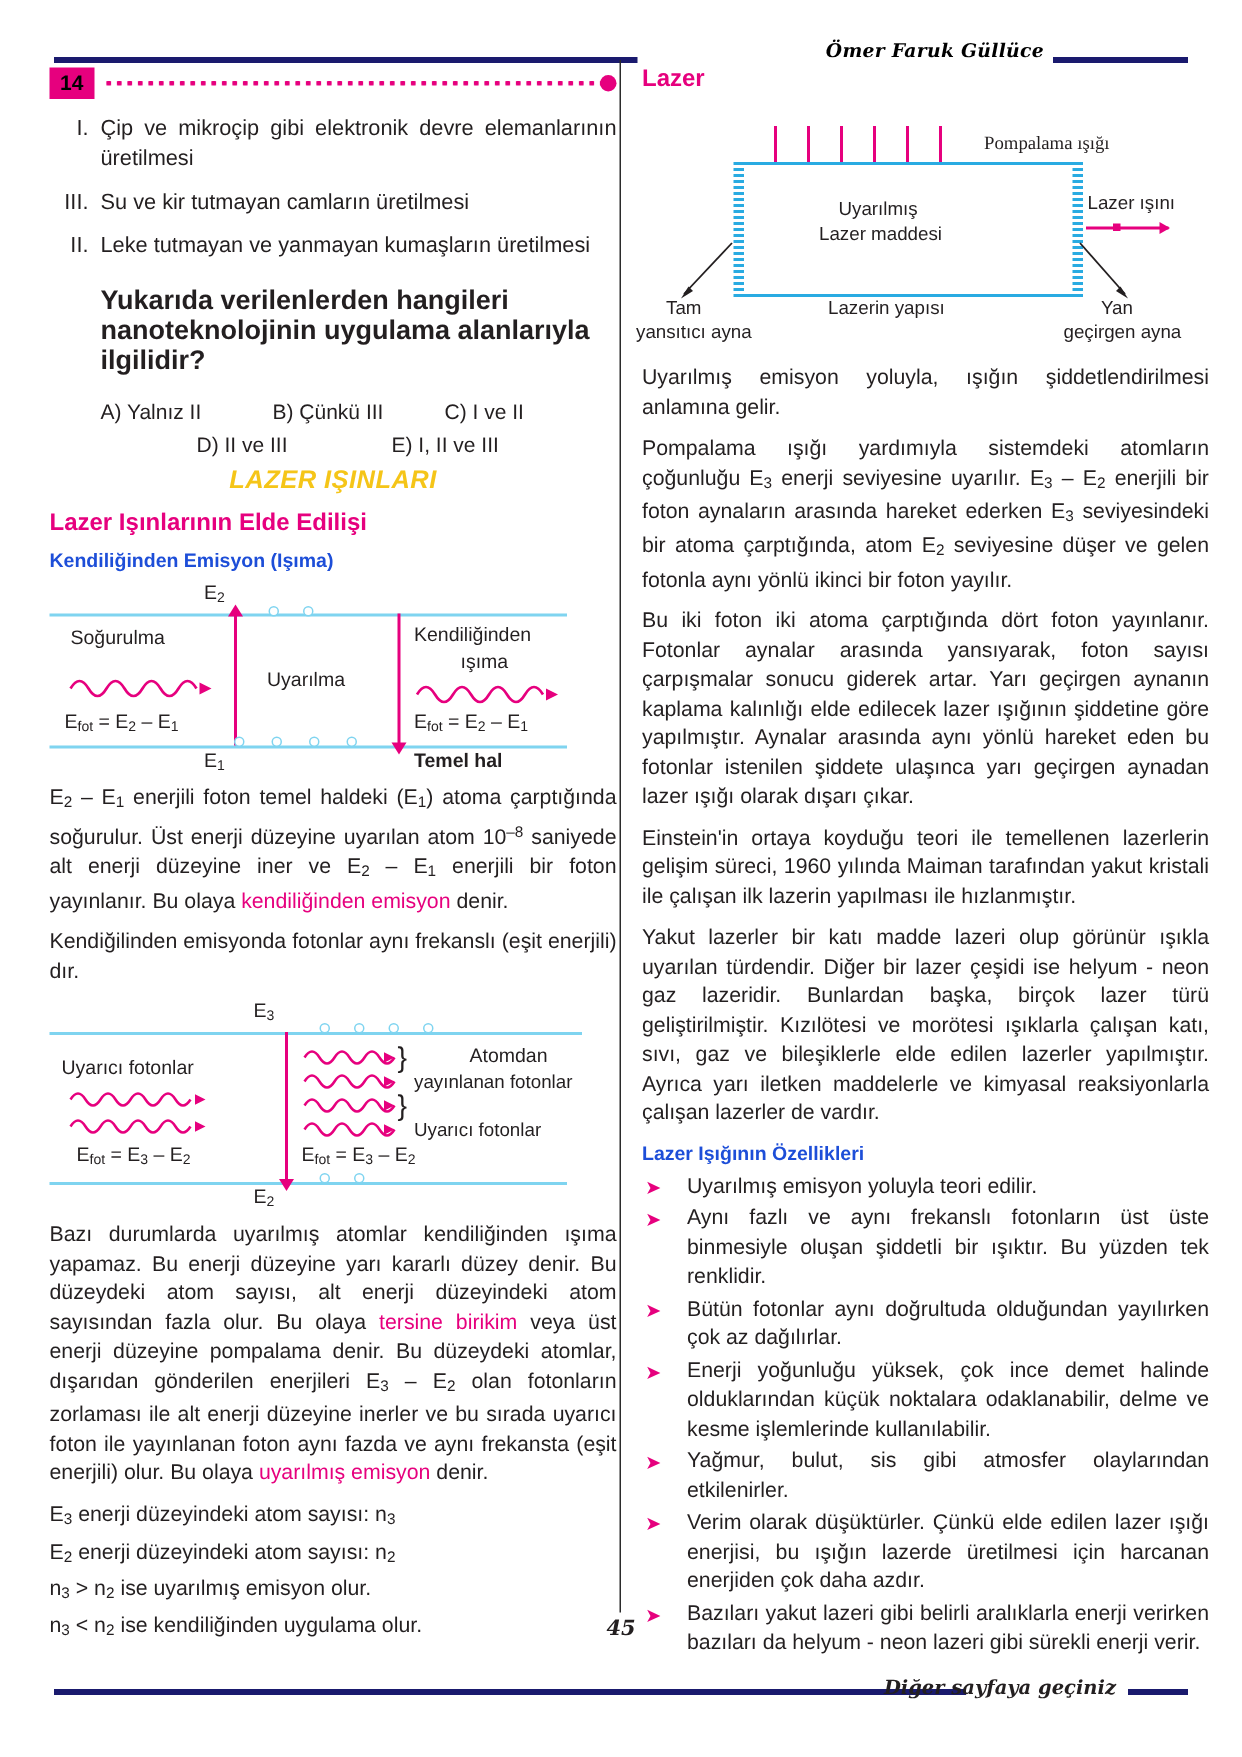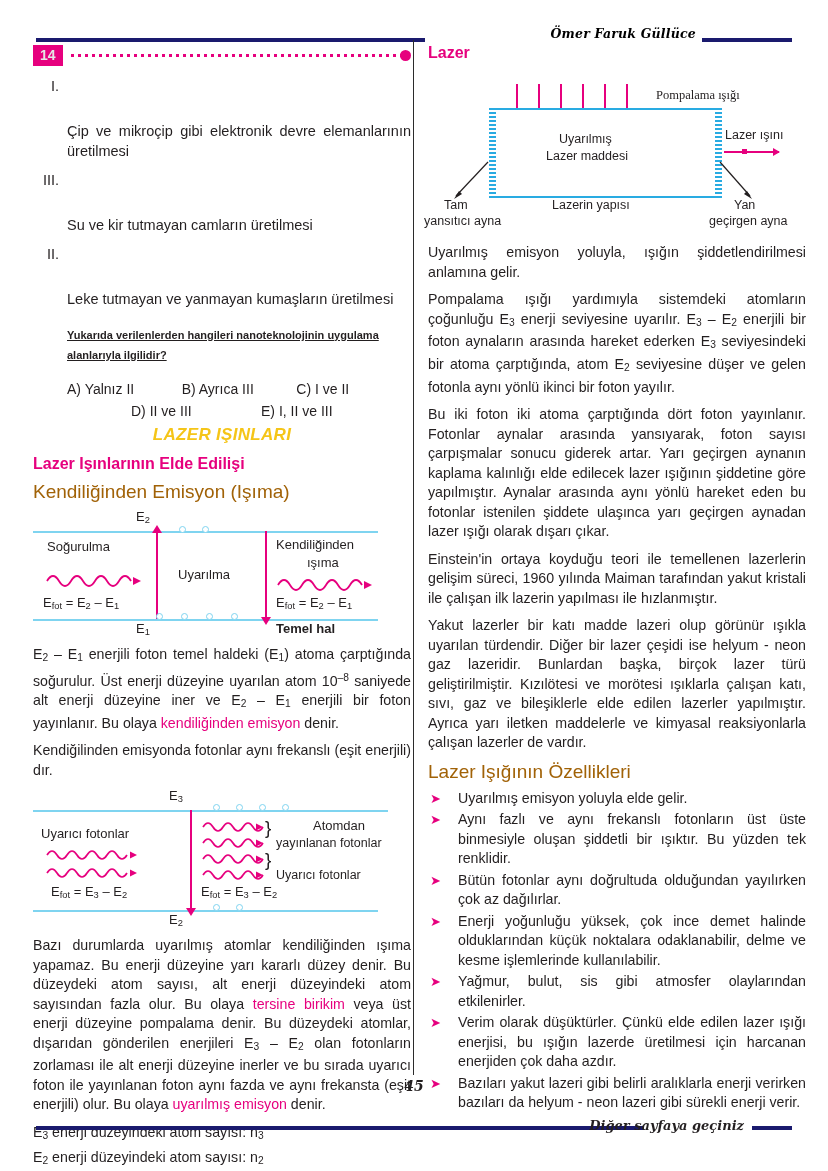--- a/index.html
+++ b/index.html
@@ -63,21 +63,21 @@
 
   
   .q-head {
     display: flex;
     align-items: center;
     height: 22px;
     margin-bottom: 10px;
   }
   .q-num {
     background: #e6007e;
-    color: #e5e5e5;
+    color: #000000;
     font-weight: bold;
     font-size: 14px;
     line-height: 20px;
     padding: 0 7px;
     height: 21px;
     display: inline-block;
   }
   .q-dots {
     flex: 1;
     height: 21px;
@@ -108,28 +108,27 @@
     font-size: 14.5px;
     line-height: 20px;
     margin-bottom: 9px;
   }
   .roman-mark {
     width: 34px;
     text-align: right;
     padding-right: 8px;
     flex: none;
   }
-  .roman-text { flex: 1; text-align: justify; margin-top: 45px; }
+  .roman-text { flex: 1; text-align: justify; }
 
   .q-prompt {
     font-weight: bold;
-    font-size: 11px;
+    font-size: 18px;
     line-height: 20px;
     margin: 16px 0 16px 34px;
-    text-decoration: underline;
   }
 
   .choices-row {
     display: flex;
     font-size: 14px;
     margin-bottom: 6px;
   }
   .choices-row.row1 { padding-left: 34px; }
   .choices-row.row1 .choice { width: 125px; }
   .choices-row.row2 { padding-left: 98px; }
@@ -145,23 +144,23 @@
     letter-spacing: 0.3px;
   }
 
   .h-pink {
     color: #e6007e;
     font-weight: bold;
     font-size: 16px;
     margin: 0 0 8px 0;
   }
   .h-blue {
-    color: #a16207;
-    font-weight: normal;
-    font-size: 19px;
+    color: #1d4ed8;
+    font-weight: bold;
+    font-size: 13px;
     margin: 0 0 6px 0;
   }
 
   p.body {
     font-size: 14.2px;
     line-height: 19.5px;
     text-align: justify;
     margin: 0 0 8px 0;
   }
   p.body.tight { margin-bottom: 2px; }
@@ -368,21 +367,21 @@
     <li class="roman-item">
       <span class="roman-mark">II.</span>
       <span class="roman-text">Leke tutmayan ve yanmayan kumaşların üretilmesi</span>
     </li>
   </ul>
 
   <div class="q-prompt">Yukarıda verilenlerden hangileri nanoteknolojinin uygulama alanlarıyla ilgilidir?</div>
 
   <div class="choices-row row1">
     <span class="choice">A) Yalnız II</span>
-    <span class="choice">B) Ayrıca III</span>
+    <span class="choice">B) Çünkü III</span>
     <span class="choice">C) I ve II</span>
   </div>
   <div class="choices-row row2">
     <span class="choice">D) II ve III</span>
     <span class="choice">E) I, II ve III</span>
   </div>
 
   <div class="section-title-gold">LAZER IŞINLARI</div>
 
   <div class="h-pink">Lazer Işınlarının Elde Edilişi</div>
@@ -547,21 +546,21 @@
 
   <p class="body">Bu iki foton iki atoma çarptığında dört foton yayınlanır. Fotonlar aynalar arasında yansıyarak, foton sayısı çarpışmalar sonucu giderek artar. Yarı geçirgen aynanın kaplama kalınlığı elde edilecek lazer ışığının şiddetine göre yapılmıştır. Aynalar arasında aynı yönlü hareket eden bu fotonlar istenilen şiddete ulaşınca yarı geçirgen aynadan lazer ışığı olarak dışarı çıkar.</p>
   <p class="body">Einstein'in ortaya koyduğu teori ile temellenen lazerlerin gelişim süreci, 1960 yılında Maiman tarafından yakut kristali ile çalışan ilk lazerin yapılması ile hızlanmıştır.</p>
   <p class="body">Yakut lazerler bir katı madde lazeri olup görünür ışıkla uyarılan türdendir. Diğer bir lazer çeşidi ise helyum - neon gaz lazeridir. Bunlardan başka, birçok lazer türü geliştirilmiştir. Kızılötesi ve morötesi ışıklarla çalışan katı, sıvı, gaz ve bileşiklerle elde edilen lazerler yapılmıştır. Ayrıca yarı iletken maddelerle ve kimyasal reaksiyonlarla çalışan lazerler de vardır.</p>
 
   <div class="h-blue">Lazer Işığının Özellikleri</div>
 
   <ul class="bullets">
     <li class="bullet-item">
       <span class="bullet-mark">➤</span>
-      <span class="bullet-text">Uyarılmış emisyon yoluyla elde gelir.</span>
+      <span class="bullet-text">Uyarılmış emisyon yoluyla teori edilir.</span>
     </li>
     <li class="bullet-item">
       <span class="bullet-mark">➤</span>
       <span class="bullet-text">Aynı fazlı ve aynı frekanslı fotonların üst üste binmesiyle oluşan şiddetli bir ışıktır. Bu yüzden tek renklidir.</span>
     </li>
     <li class="bullet-item">
       <span class="bullet-mark">➤</span>
       <span class="bullet-text">Bütün fotonlar aynı doğrultuda olduğundan yayılırken çok az dağılırlar.</span>
     </li>
     <li class="bullet-item">

